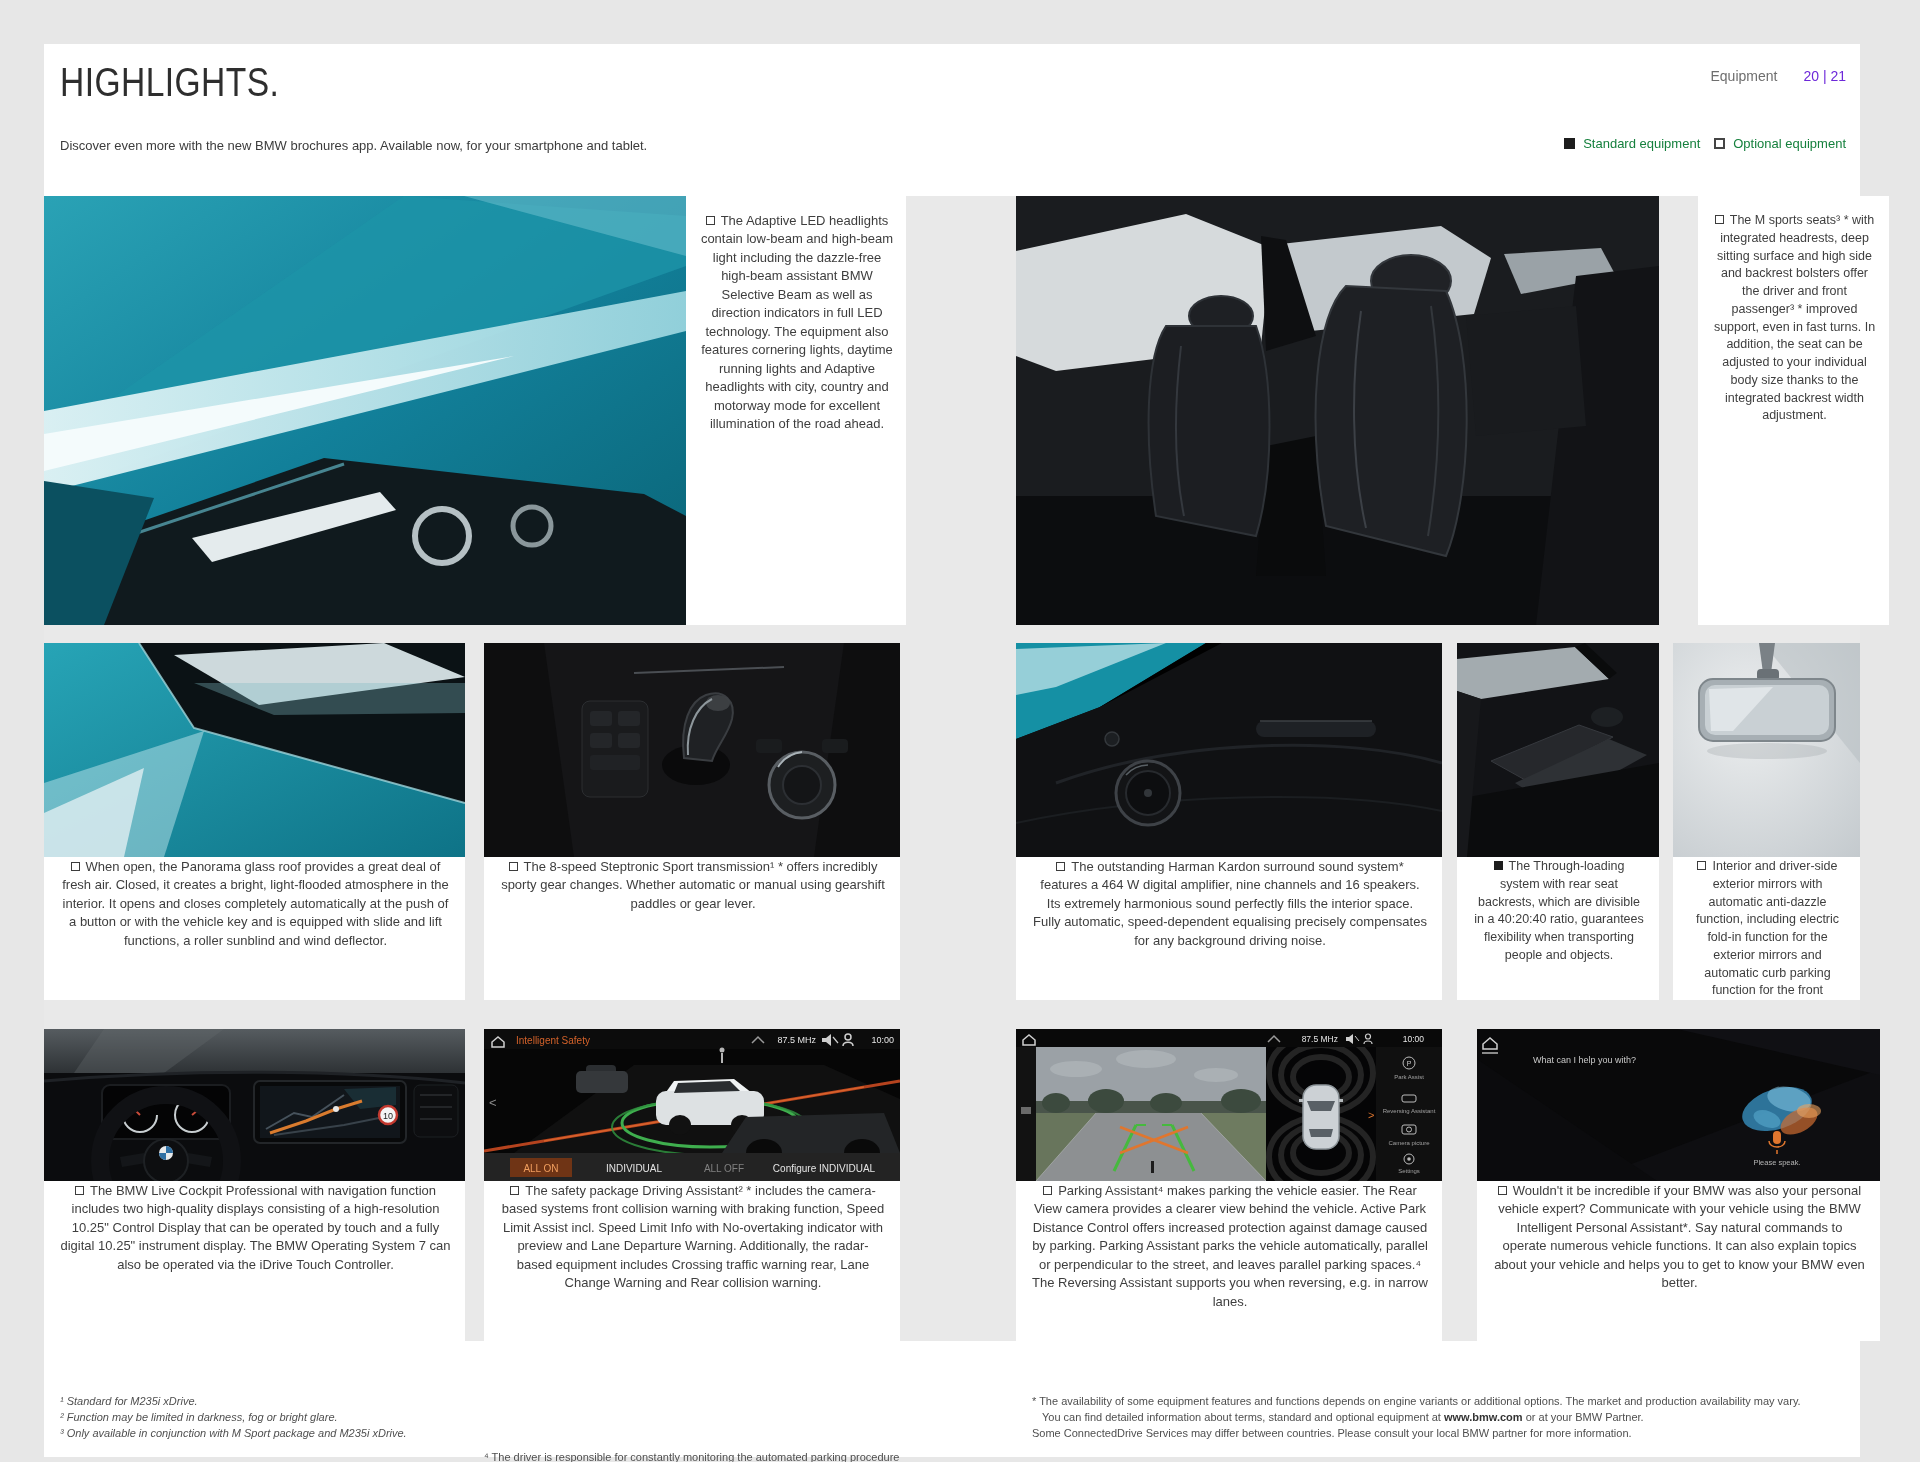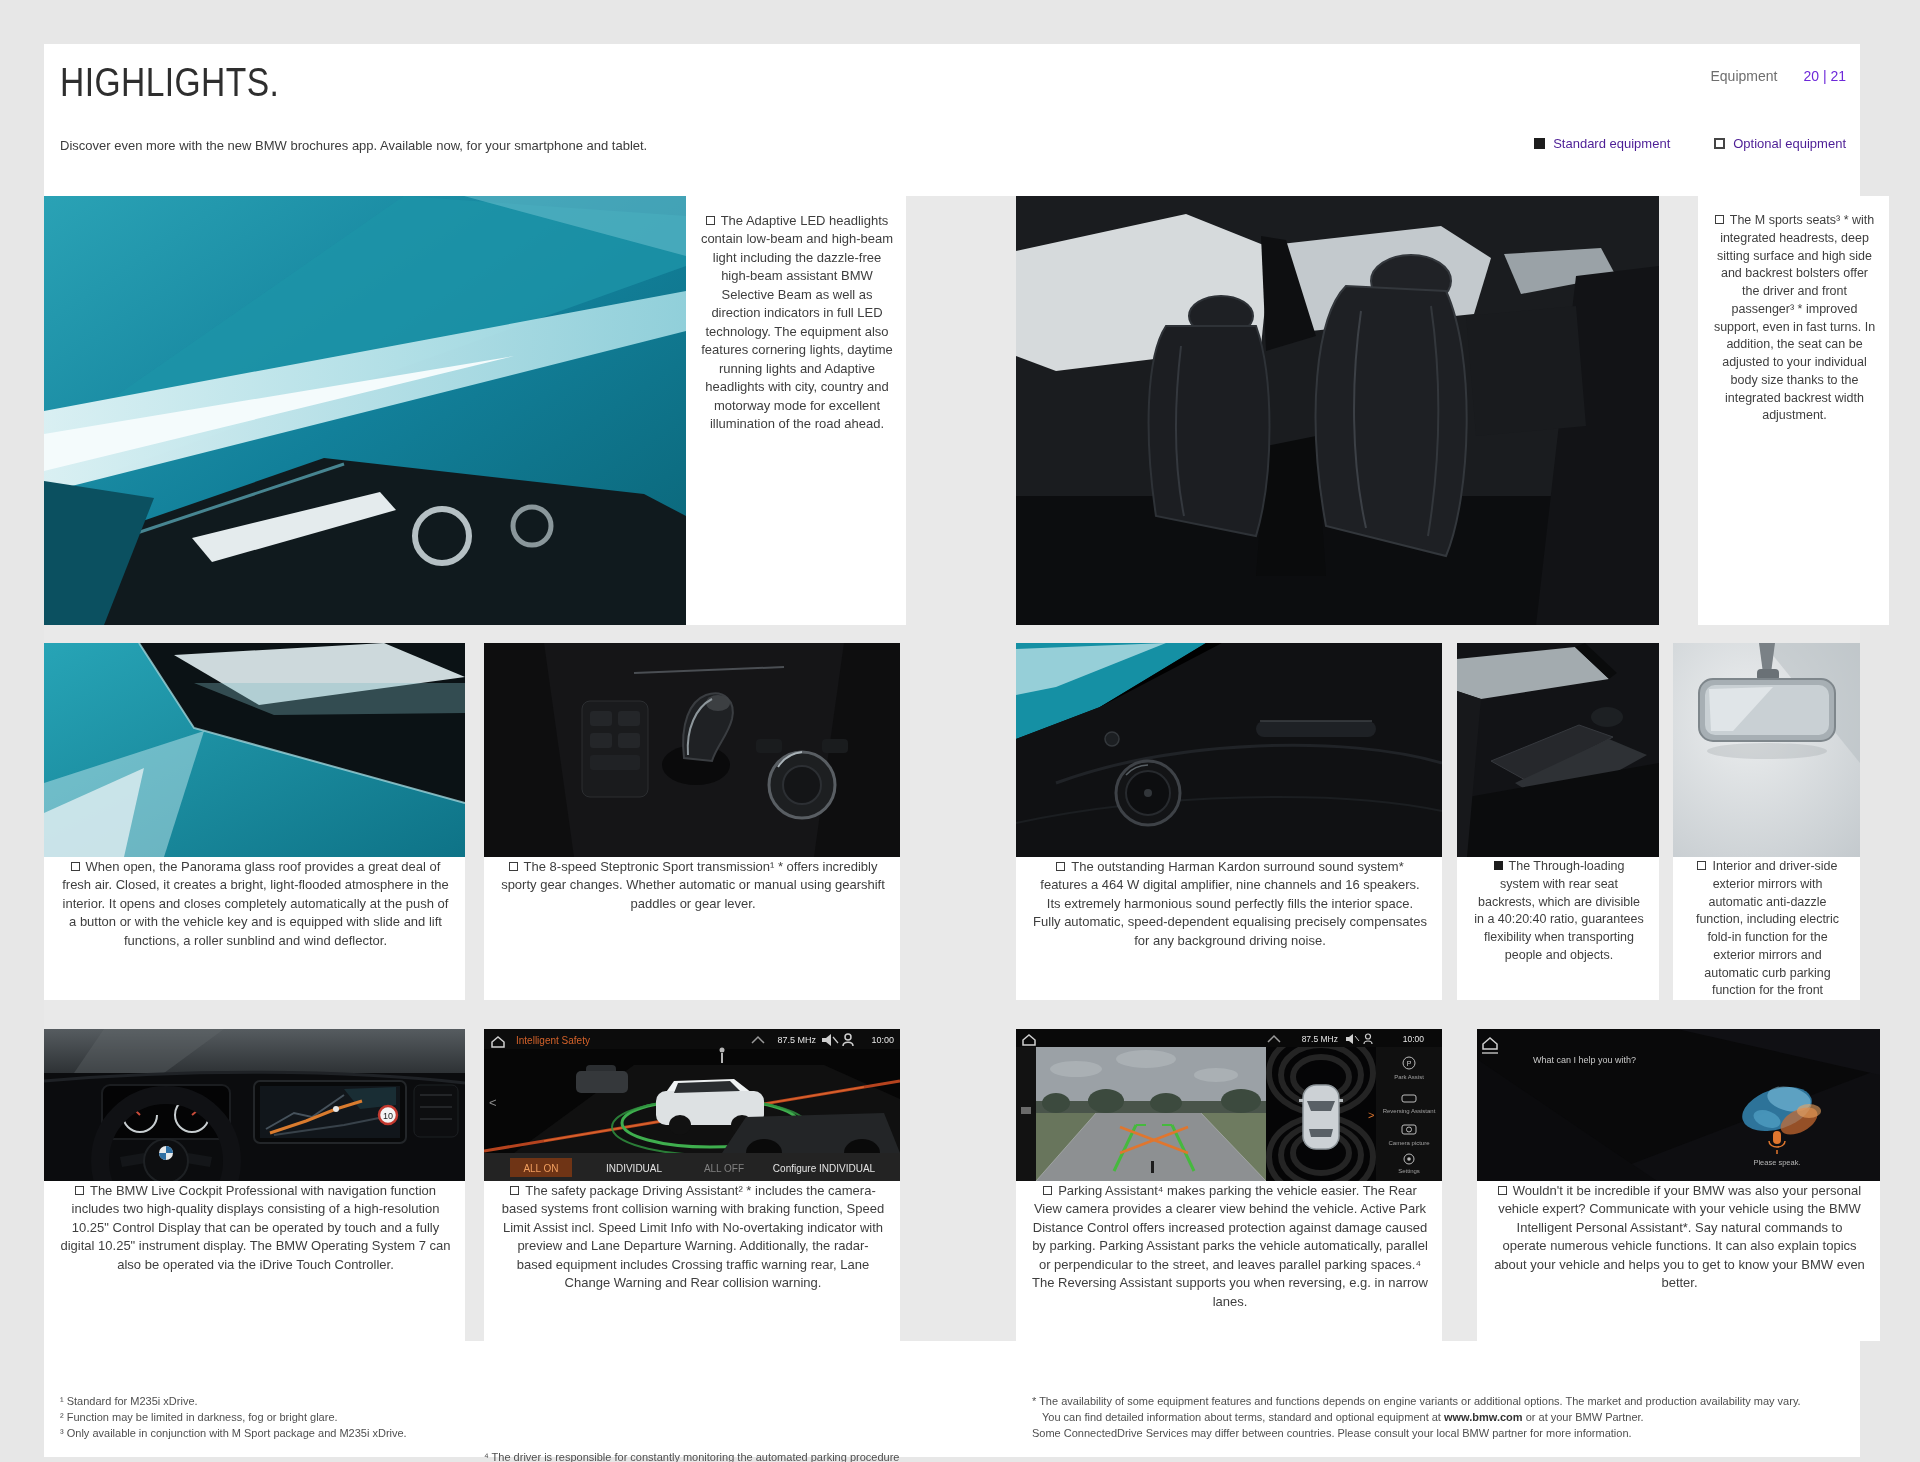--- a/index.html
+++ b/index.html
@@ -11,21 +11,21 @@
   }
   .card{position:absolute;left:44px;top:44px;width:1816px;height:1413px;background:#ffffff;}
   .title{
     position:absolute;left:16px;top:16px;
     font-size:40px;color:#2e2e2e;letter-spacing:0.5px;
     transform:scaleX(0.84);transform-origin:0 50%;white-space:nowrap;
   }
   .eqp{position:absolute;right:14px;top:24px;font-size:14px;color:#6e6e6e;}
   .eqp .pages{margin-left:26px;color:#6d28d9;}
   .subtitle{position:absolute;left:16px;top:94px;font-size:13px;color:#3c3c3c;}
-  .legend{position:absolute;right:14px;top:92px;display:flex;gap:44px;font-size:13px;color:#4c1d95;align-items:center;}
+  .legend{position:absolute;right:14px;top:92px;display:flex;gap:14px;font-size:13px;color:#15803d;align-items:center;}
   .legend .leg-item{display:flex;align-items:center;gap:8px;}
   .sq{display:inline-block;width:11px;height:11px;border:2px solid #454545;box-sizing:border-box;background:#fff;}
   .sq.filled{background:#1d1d1d;border-color:#1d1d1d;}
   .band{position:absolute;left:0;top:152px;width:1816px;height:1145px;background:#e9e9e9;text-align:center;}
   .blk{position:absolute;background:#ffffff;overflow:hidden;}
   .blk svg{display:block;}
   .cap{font-size:13px;line-height:1.42;color:#3e3e3e;padding:1px 14px 0 16px;}
   .cap .mark{display:inline-block;width:9px;height:9px;border:1.5px solid #3c3c3c;box-sizing:border-box;margin-right:6px;background:#fff;position:relative;top:0px;}
   .cap .mark.filled{background:#1d1d1d;border-color:#1d1d1d;}
   .cap-side{padding:16px 12px 0 14px;}
@@ -38,21 +38,21 @@
   .blk-b1{left:0;top:447px;width:421px;height:357px;}
   .blk-b2{left:440px;top:447px;width:416px;height:357px;}
   .blk-e1{left:972px;top:447px;width:426px;height:357px;}
   .blk-e2{left:1413px;top:447px;width:202px;height:357px;}
   .blk-e3{left:1629px;top:447px;width:187px;height:357px;}
   .blk-c1{left:0;top:833px;width:421px;height:312px;}
   .blk-c2{left:440px;top:833px;width:416px;height:312px;}
   .blk-f1{left:972px;top:833px;width:426px;height:312px;}
   .blk-f2{left:1413px;top:833px;width:403px;height:312px;margin-left:20px;}
   .fn{position:absolute;font-size:11px;line-height:1.45;color:#4f4f4f;}
-  .fn-left{left:16px;top:1350px;}
+  .fn-left{left:16px;top:1350px;font-style:italic;}
   .fn-mid{left:440px;top:1366px;width:420px;margin-top:40px;}
   .fn-right{left:988px;top:1350px;width:828px;}
   .fn .ind{padding-left:10px;}
   .fn .b{font-weight:bold;color:#333;}
   svg text{font-family:"Liberation Sans", sans-serif;}
 </style>
 </head>
 <body>
 
 <div class="card">

